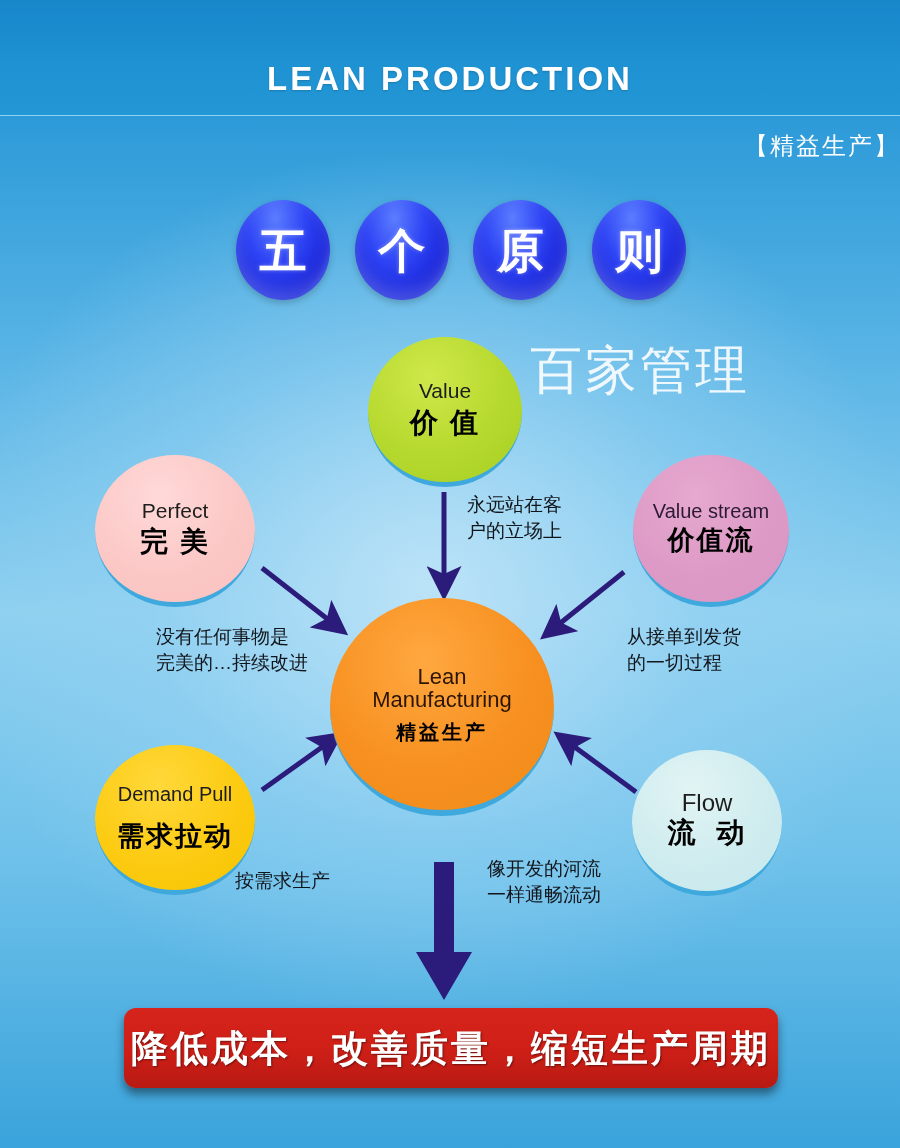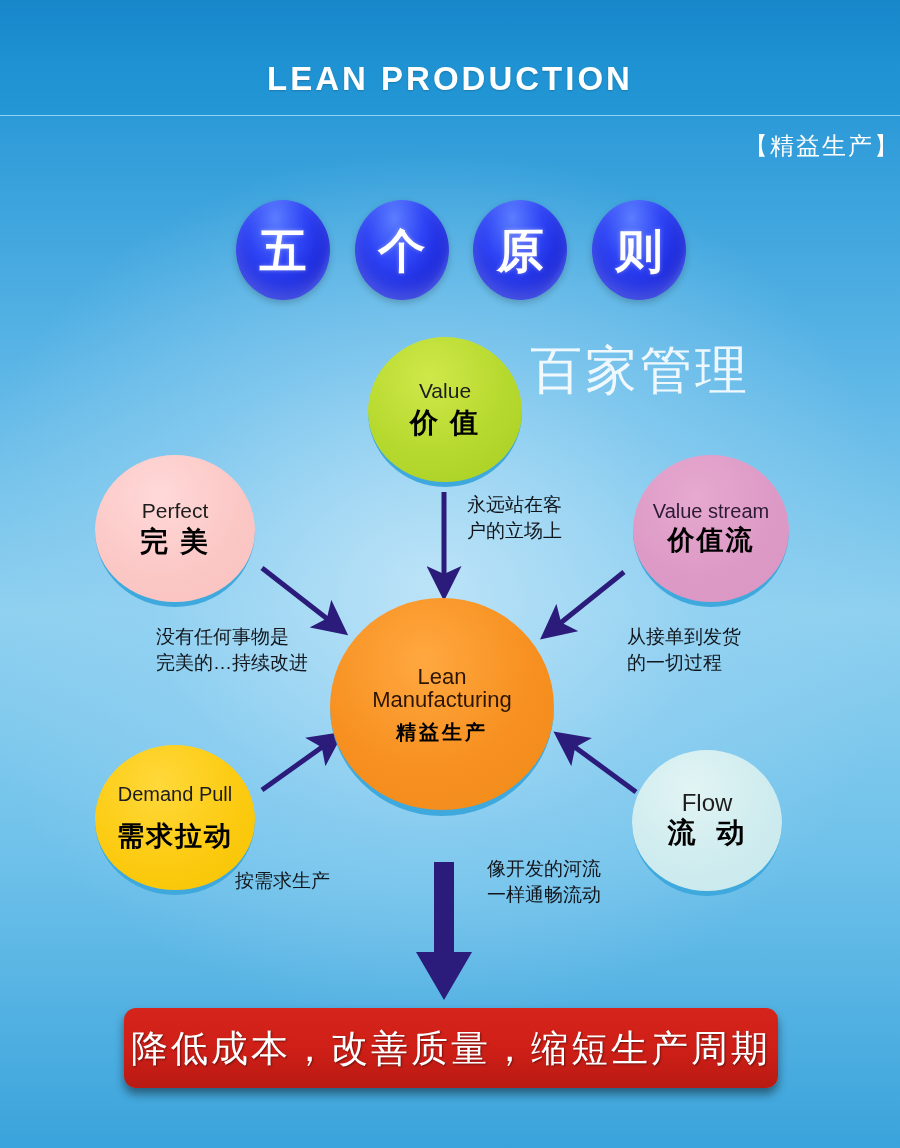--- a/index.html
+++ b/index.html
@@ -227,21 +227,21 @@
     border-radius: 12px;
     background: linear-gradient(to bottom, #d4241c 0%, #cf1f17 50%, #b81a13 100%);
     box-shadow: 0 6px 10px rgba(0,0,0,0.45);
     display: flex;
     align-items: center;
     justify-content: center;
   }
   #banner .banner-text {
     color: #ffffff;
     font-size: 37px;
-    font-weight: normal;
+    font-weight: bold;
     letter-spacing: 3px;
     text-shadow: 1px 1px 2px rgba(0,0,0,0.45);
     line-height: 1;
   }
 </style>
 </head>
 <body>
 
 <div id="poster">
 

